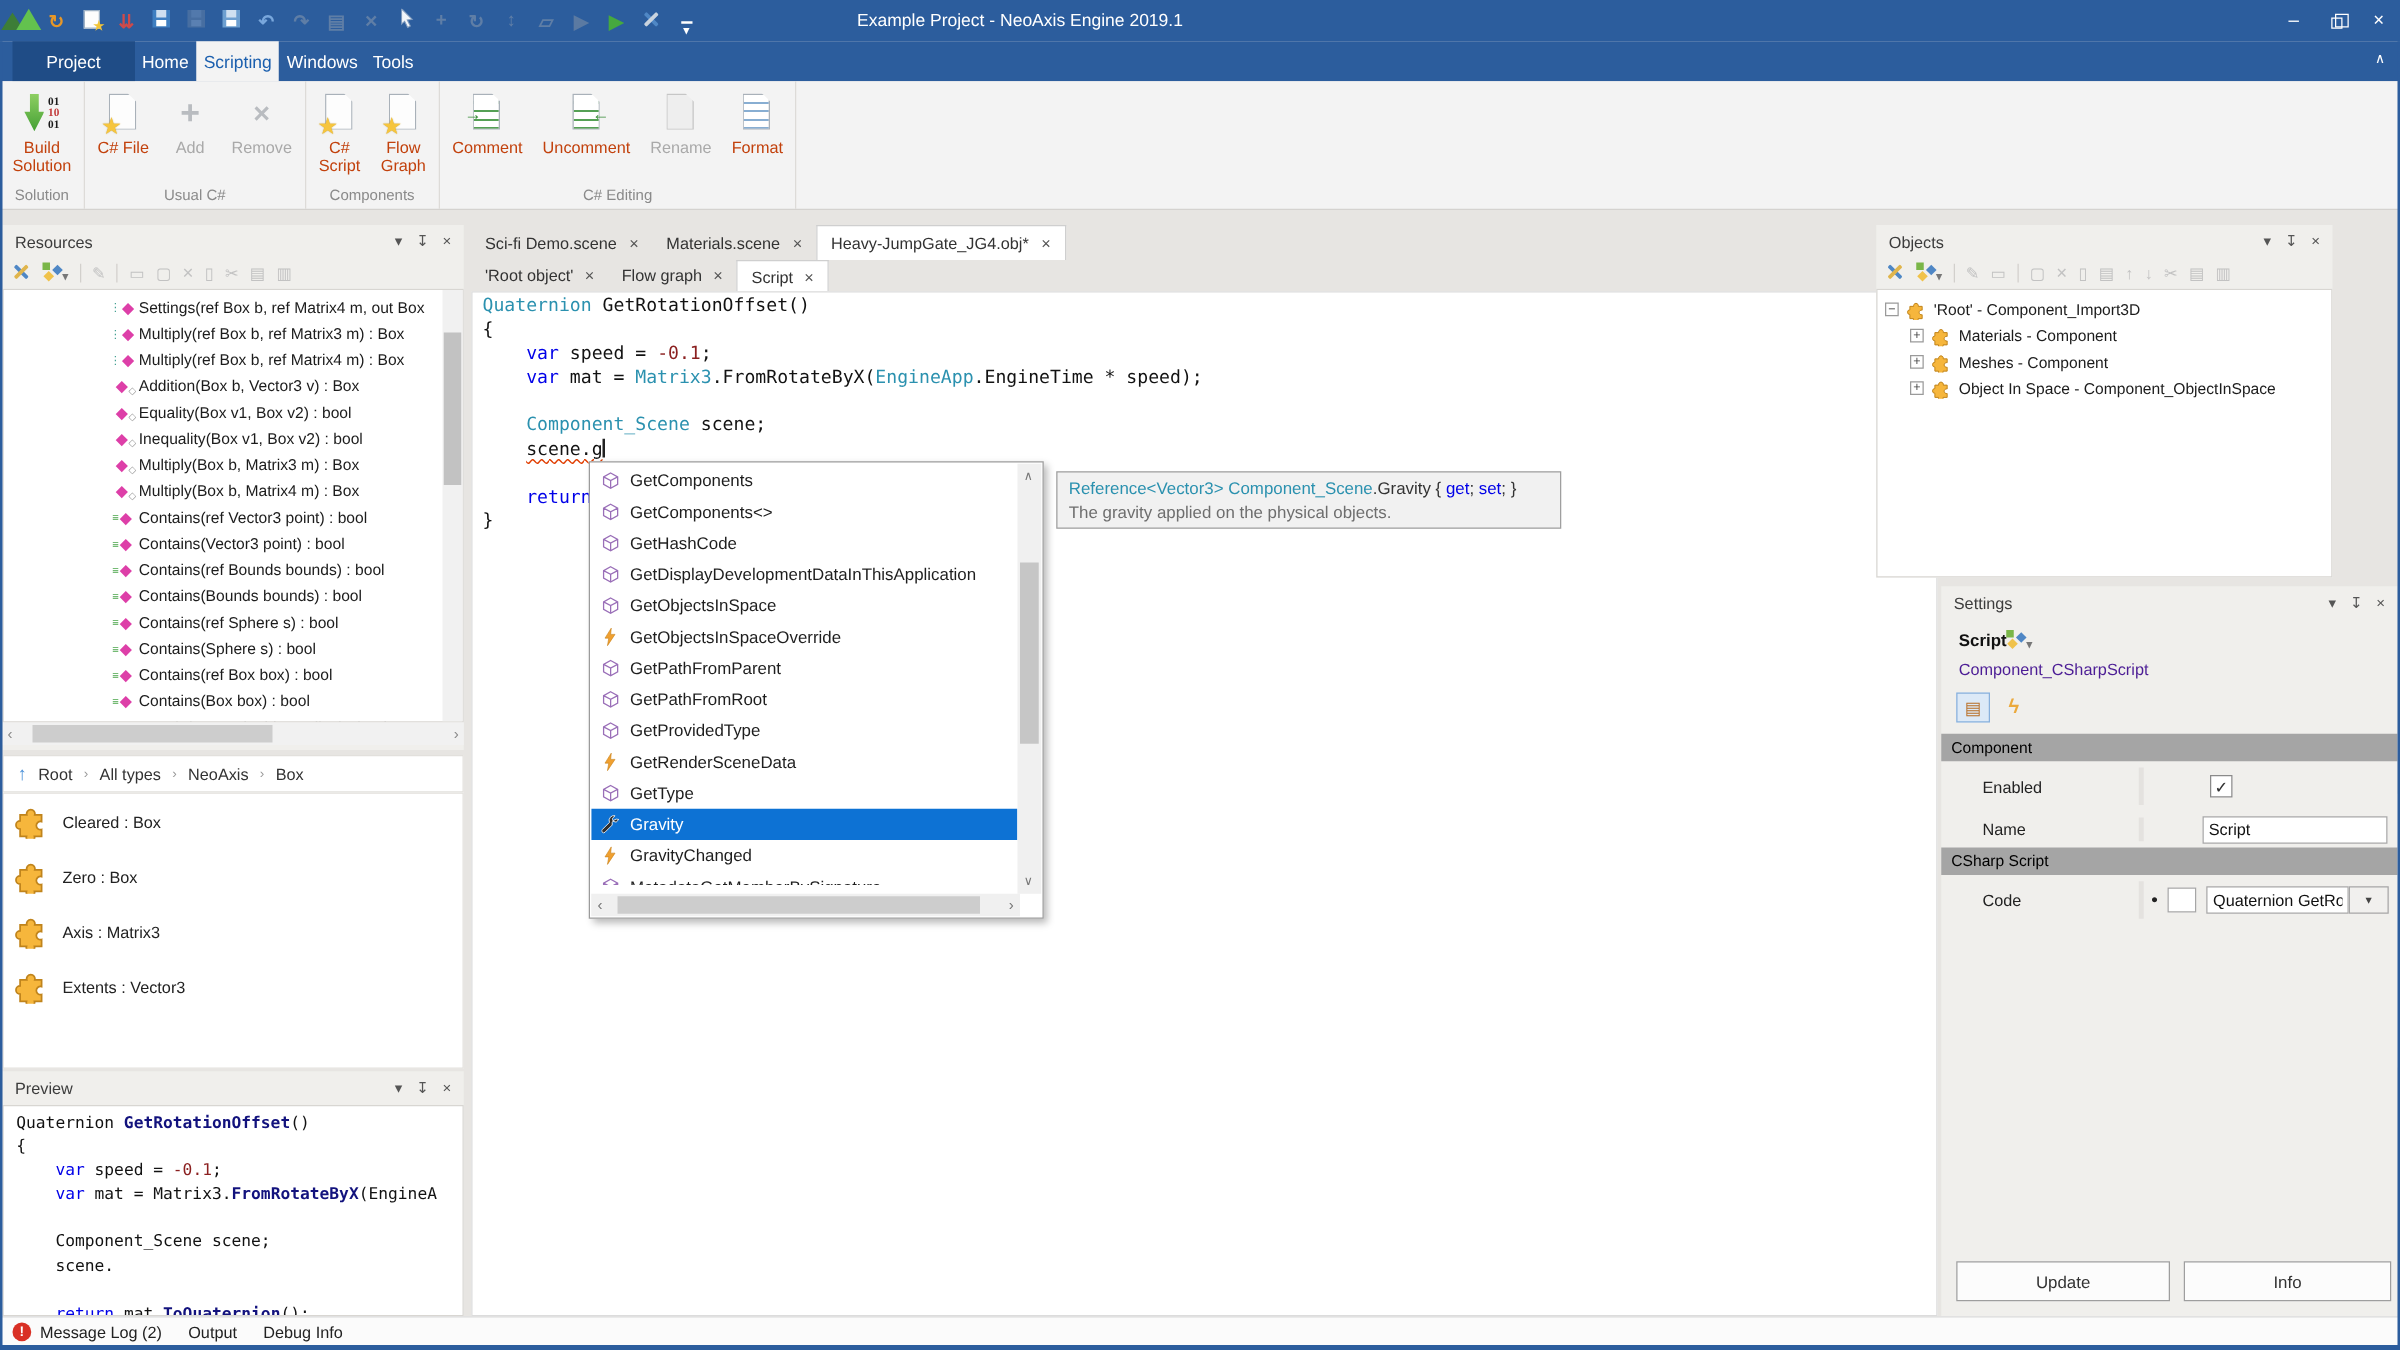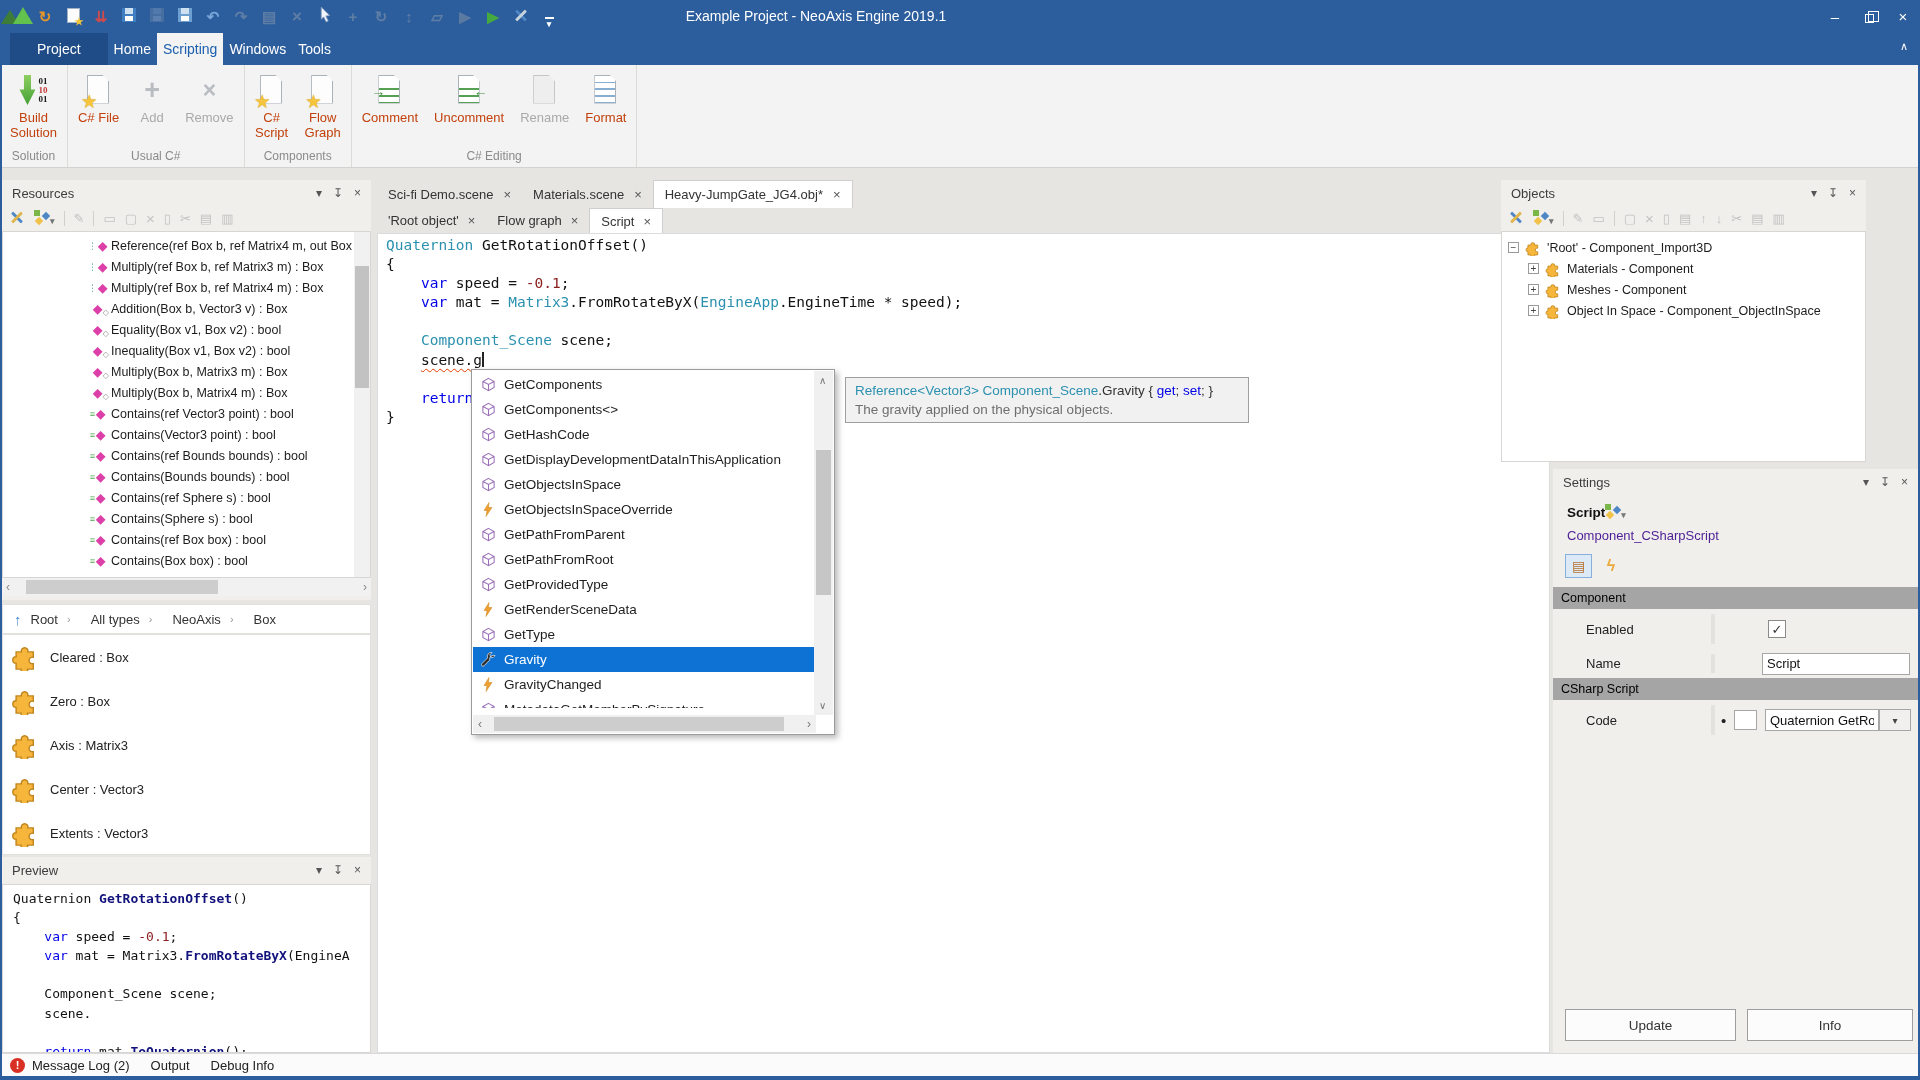--- a/index.html
+++ b/index.html
@@ -448,21 +448,21 @@
       <span class="ptb-btn disabled"><span data-icon-slot=""><b class="tgly">▤</b></span></span>
       <span class="ptb-btn disabled"><span data-icon-slot=""><b class="tgly">▥</b></span></span>
     </div>
   <div class="white-box res-tree">
 
   <div class="res-row">
         <span data-icon-slot=""><span class="mi">
             <i class="mip">⋮</i>
             <b class="mid">◆</b>
           </span></span>
-        <span>Reference(ref Box b, ref Matrix4 m, out Box</span>
+        <span>Settings(ref Box b, ref Matrix4 m, out Box</span>
       </div>
       <div class="res-row">
         <span data-icon-slot=""><span class="mi">
             <i class="mip">⋮</i>
             <b class="mid">◆</b>
           </span></span>
         <span>Multiply(ref Box b, ref Matrix3 m) : Box</span>
       </div>
       <div class="res-row">
         <span data-icon-slot=""><span class="mi">
@@ -575,21 +575,21 @@
   </div>
   <div class="res-hscroll">
     <span class="hs-left">‹</span>
     <div class="hs-thumb"></div>
     <span class="hs-right">›</span>
   </div>
 </div>
 
 <div class="breadcrumb">
   <span><b style="color:#4a90d8;font-size:15px;font-weight:bold">↑</b></span>
-  <span class="bc-items" style="display:flex;gap:20px">
+  <span class="bc-items" style="display:flex;gap:9px">
 
   <span class="bc-item">
         <span>Root</span>
         <span class="bc-sep">›</span>
       </span>
       <span class="bc-item">
         <span>All types</span>
         <span class="bc-sep">›</span>
       </span>
       <span class="bc-item">
@@ -621,28 +621,20 @@
       </span>
       <span>Zero : Box</span>
     </div>
     <div class="member-row">
       <span class="member-ic" data-icon-slot="">
         <svg class="pzsvg" viewBox="0 0 22 22">
           <path d="M4 7 h4.2 a2.6 2.6 0 1 1 5 0 H17.5 v4.2 a2.6 2.6 0 1 0 0 5 V20.5 H13 a2.6 2.6 0 1 1 -5 0 H4 v-4.5 a2.6 2.6 0 1 1 0 -5.2 Z" fill="#f6b63c" stroke="#c0841c" stroke-width="1.1"></path>
         </svg>
       </span>
       <span>Axis : Matrix3</span>
-    </div>
-    <div class="member-row">
-      <span class="member-ic" data-icon-slot="">
-        <svg class="pzsvg" viewBox="0 0 22 22">
-          <path d="M4 7 h4.2 a2.6 2.6 0 1 1 5 0 H17.5 v4.2 a2.6 2.6 0 1 0 0 5 V20.5 H13 a2.6 2.6 0 1 1 -5 0 H4 v-4.5 a2.6 2.6 0 1 1 0 -5.2 Z" fill="#f6b63c" stroke="#c0841c" stroke-width="1.1"></path>
-        </svg>
-      </span>
-      <span>Center : Vector3</span>
     </div>
     <div class="member-row">
       <span class="member-ic" data-icon-slot="">
         <svg class="pzsvg" viewBox="0 0 22 22">
           <path d="M4 7 h4.2 a2.6 2.6 0 1 1 5 0 H17.5 v4.2 a2.6 2.6 0 1 0 0 5 V20.5 H13 a2.6 2.6 0 1 1 -5 0 H4 v-4.5 a2.6 2.6 0 1 1 0 -5.2 Z" fill="#f6b63c" stroke="#c0841c" stroke-width="1.1"></path>
         </svg>
       </span>
       <span>Extents : Vector3</span>
     </div>
   </div>

